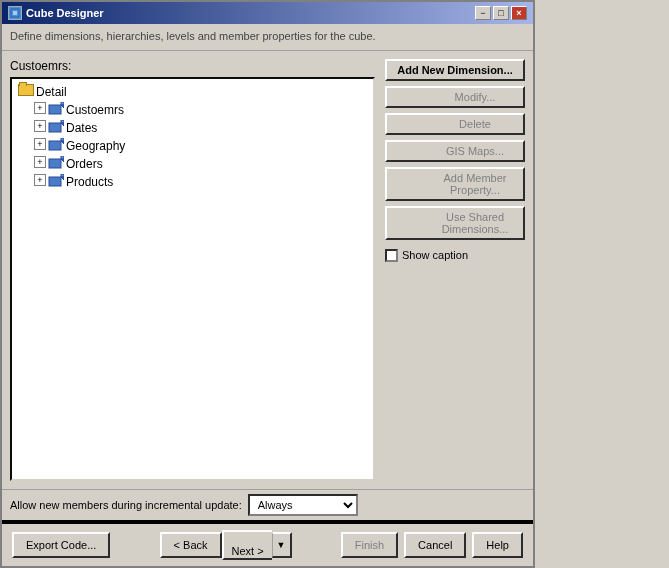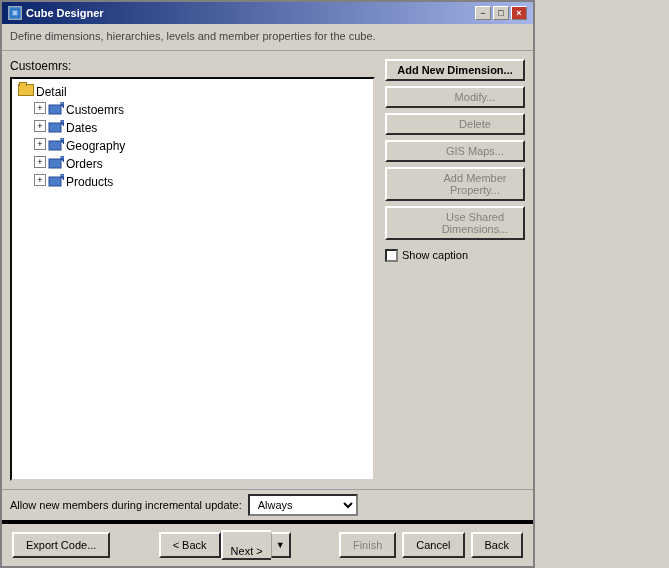--- a/index.html
+++ b/index.html
@@ -464,16 +464,16 @@
       <button class="nav-btn">Export Code...</button>
     </div>
     <div class="footer-center">
       <button class="nav-btn">&lt; Back</button>
       <button class="nav-btn-next">Next &gt;</button>
       <button class="nav-btn-arrow">▼</button>
     </div>
     <div class="footer-right">
       <button class="nav-btn disabled" disabled="">Finish</button>
       <button class="nav-btn">Cancel</button>
-      <button class="nav-btn">Back</button>
+      <button class="nav-btn">Help</button>
     </div>
   </div>
 </div>
 
 </body></html>

